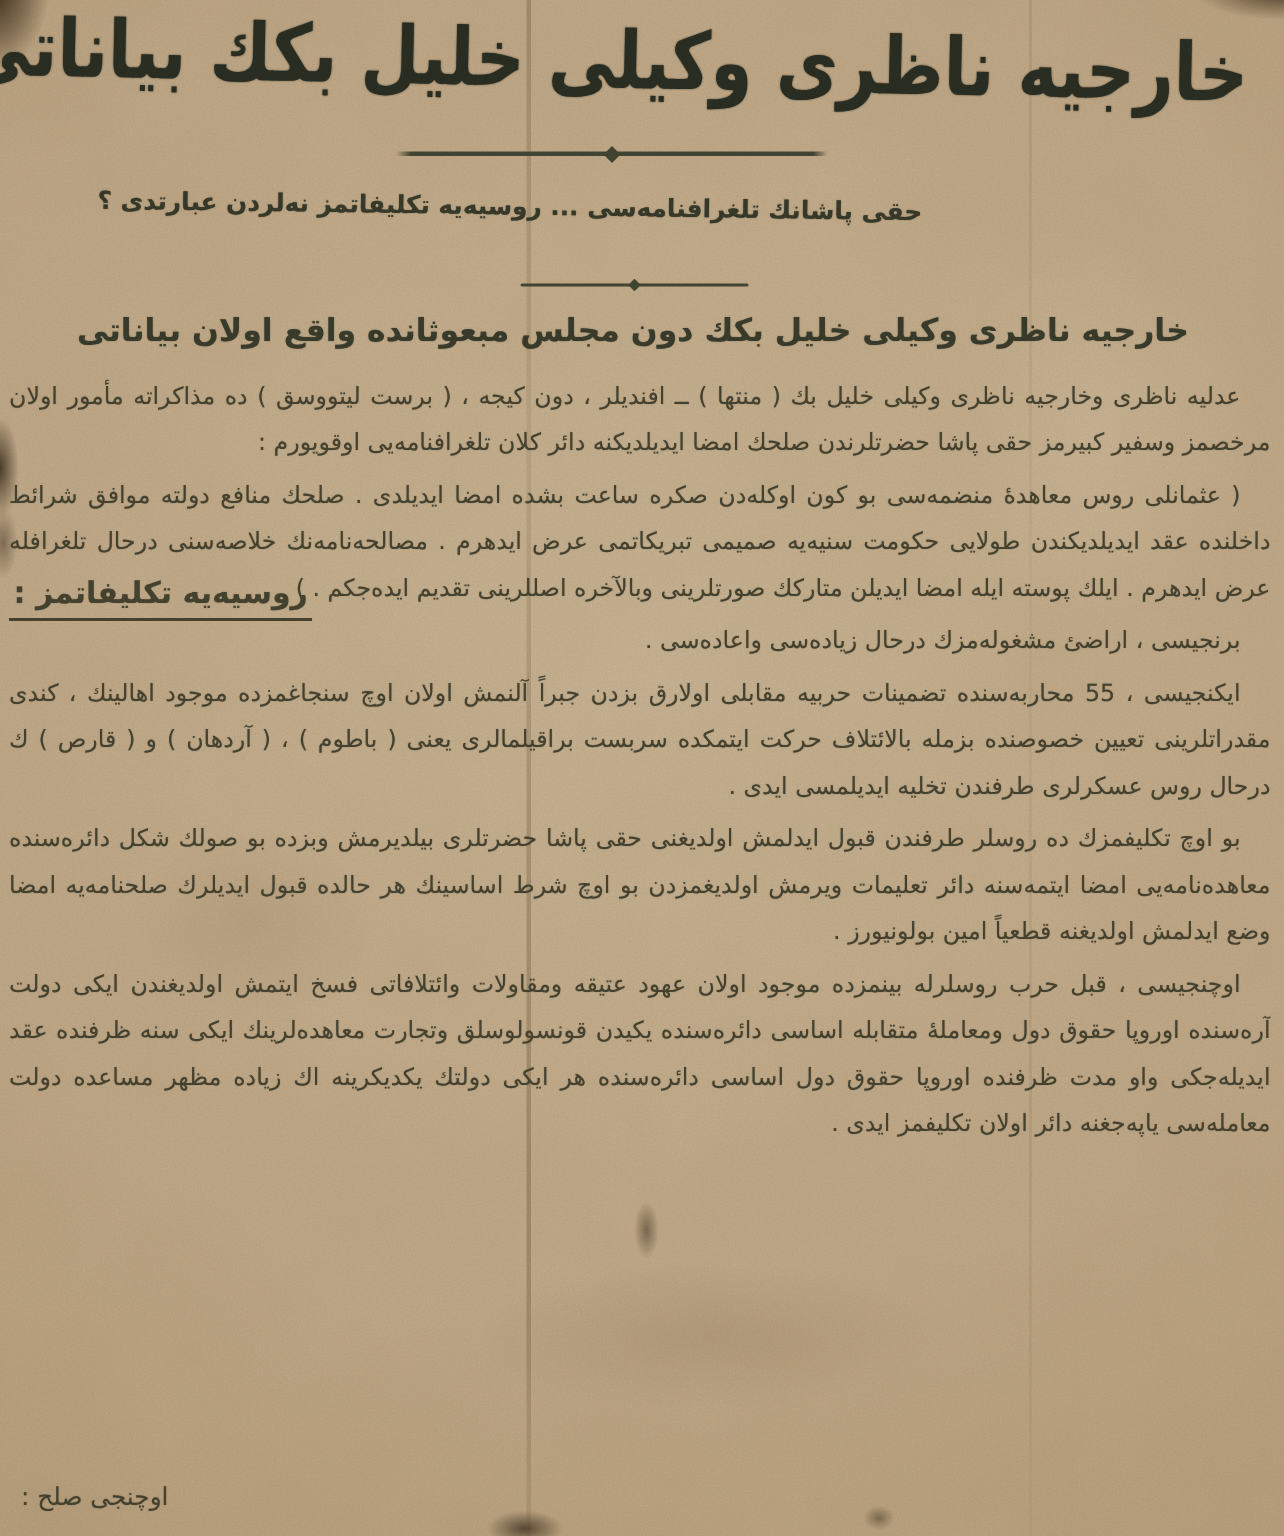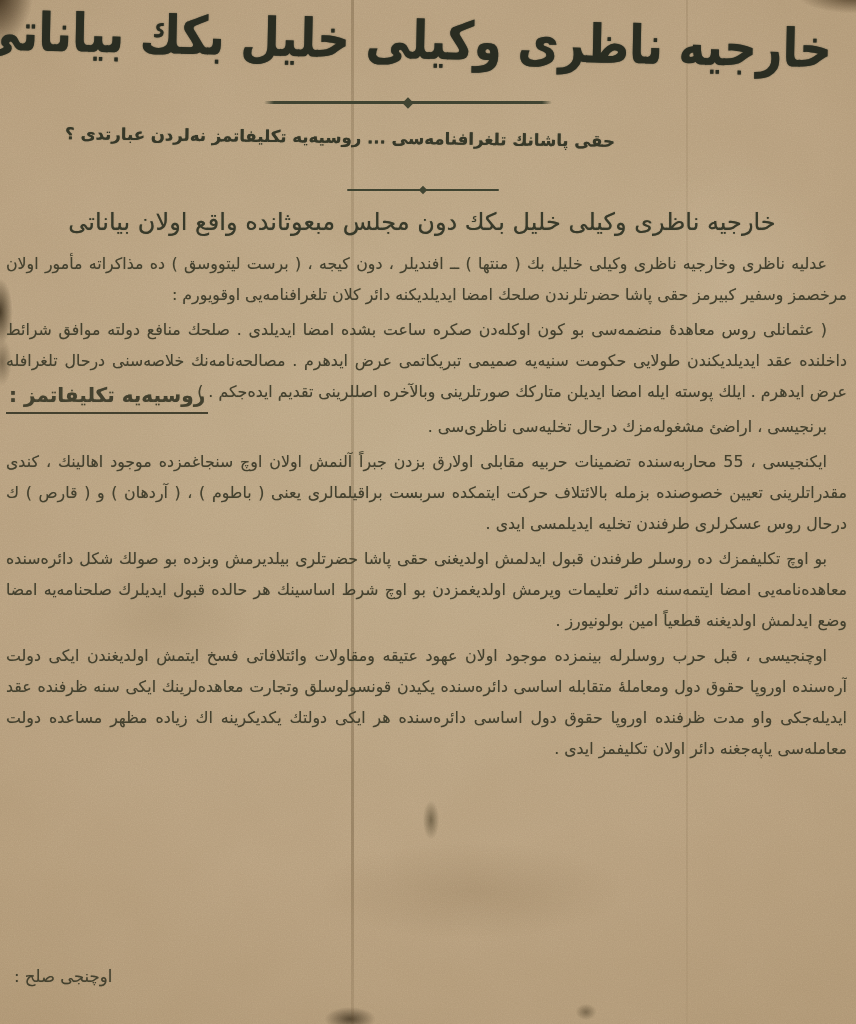--- a/index.html
+++ b/index.html
@@ -97,22 +97,22 @@
     text-shadow: 0 0 0.8px rgba(59,62,46,0.7);
     transform: rotate(0.8deg);
   }
   
   .intro {
     position: absolute;
     top: 208px; left: 40px; right: 52px;
     direction: rtl;
     text-align: center;
     white-space: nowrap;
-    font-size: 24px;
-    font-weight: normal;
+    font-size: 21px;
+    font-weight: bold;
     color: #3d4030;
     text-shadow: 0 0 0.8px rgba(61,64,48,0.65);
   }
   .body-text {
     position: absolute;
     top: 248px; left: 6px; right: 9px; bottom: 2px;
     direction: rtl;
     text-align: justify;
     font-size: 15.8px;
     line-height: 31px;
@@ -129,21 +129,21 @@
   }
   .runin span {
     display: inline-block;
     font-weight: bold;
     font-size: 20px;
     border-bottom: 2px solid #4a4835;
     padding: 0 3px 1px 3px;
   }
   .catchline {
     position: absolute;
-    left: 14px; top: 967px;
+    left: 14px; top: 988px;
     direction: rtl;
     font-size: 16.5px;
     color: #4a4835;
     text-shadow: 0 0 0.8px rgba(74,72,53,0.45);
   }
 </style>
 </head>
 <body>
 
 <div class="page">
@@ -165,21 +165,21 @@
   </div>
 
   <div class="intro">خارجيه ناظرى وكيلى خليل بكك دون مجلس مبعوثانده واقع اولان بياناتى</div>
 
   <div class="body-text">
     <p>عدليه ناظرى وخارجيه ناظرى وكيلى خليل بك ( منتها ) ــ افنديلر ، دون كيجه ، ( برست ليتووسق ) ده مذاكراته مأمور اولان مرخصمز وسفير كبيرمز حقى پاشا حضرتلرندن صلحك امضا ايديلديكنه دائر كلان تلغرافنامه‌يى اوقويورم :</p>
     <p>( عثمانلى روس معاهدهٔ منضمه‌سى بو كون اوكله‌دن صكره ساعت بشده امضا ايديلدى . صلحك منافع دولته موافق شرائط داخلنده عقد ايديلديكندن طولايى حكومت سنيه‌يه صميمى تبريكاتمى عرض ايدهرم . مصالحه‌نامه‌نك خلاصه‌سنى درحال تلغرافله عرض ايدهرم . ايلك پوسته ايله امضا ايديلن متاركك صورتلرينى وبالآخره اصللرينى تقديم ايده‌جكم . )</p>
     <div class="runin">
       <span>روسيه‌يه تكليفاتمز :</span>
     </div>
-    <p>برنجيسى ، اراضئ مشغوله‌مزك درحال تخليه‌سى ناظرى‌سى .</p>
+    <p>برنجيسى ، اراضئ مشغوله‌مزك درحال زياده‌سى واعاده‌سى .</p>
     <p>ايكنجيسى ، 55 محاربه‌سنده تضمينات حربيه مقابلى اولارق بزدن جبراً آلنمش اولان اوچ سنجاغمزده موجود اهالينك ، كندى مقدراتلرينى تعيين خصوصنده بزمله بالائتلاف حركت ايتمكده سربست براقيلمالرى يعنى ( باطوم ) ، ( آردهان ) و ( قارص ) ك درحال روس عسكرلرى طرفندن تخليه ايديلمسى ايدى .</p>
     <p>بو اوچ تكليفمزك ده روسلر طرفندن قبول ايدلمش اولديغنى حقى پاشا حضرتلرى بيلديرمش وبزده بو صولك شكل دائره‌سنده معاهده‌نامه‌يى امضا ايتمه‌سنه دائر تعليمات ويرمش اولديغمزدن بو اوچ شرط اساسينك هر حالده قبول ايديلرك صلحنامه‌يه امضا وضع ايدلمش اولديغنه قطعياً امين بولونيورز .</p>
     <p>اوچنجيسى ، قبل حرب روسلرله بينمزده موجود اولان عهود عتيقه ومقاولات وائتلافاتى فسخ ايتمش اولديغندن ايكى دولت آره‌سنده اوروپا حقوق دول ومعاملهٔ متقابله اساسى دائره‌سنده يكيدن قونسولوسلق وتجارت معاهده‌لرينك ايكى سنه ظرفنده عقد ايديله‌جكى واو مدت ظرفنده اوروپا حقوق دول اساسى دائره‌سنده هر ايكى دولتك يكديكرينه اك زياده مظهر مساعده دولت معامله‌سى ياپه‌جغنه دائر اولان تكليفمز ايدى .</p>
   </div>
 
   <div class="catchline">اوچنجى صلح :</div>
 
   <svg class="grain" width="856" height="1024" xmlns="http://www.w3.org/2000/svg">
     <filter id="grainF">
       <feTurbulence type="fractalNoise" baseFrequency="0.82" numOctaves="2" seed="7" result="n"></feTurbulence>

